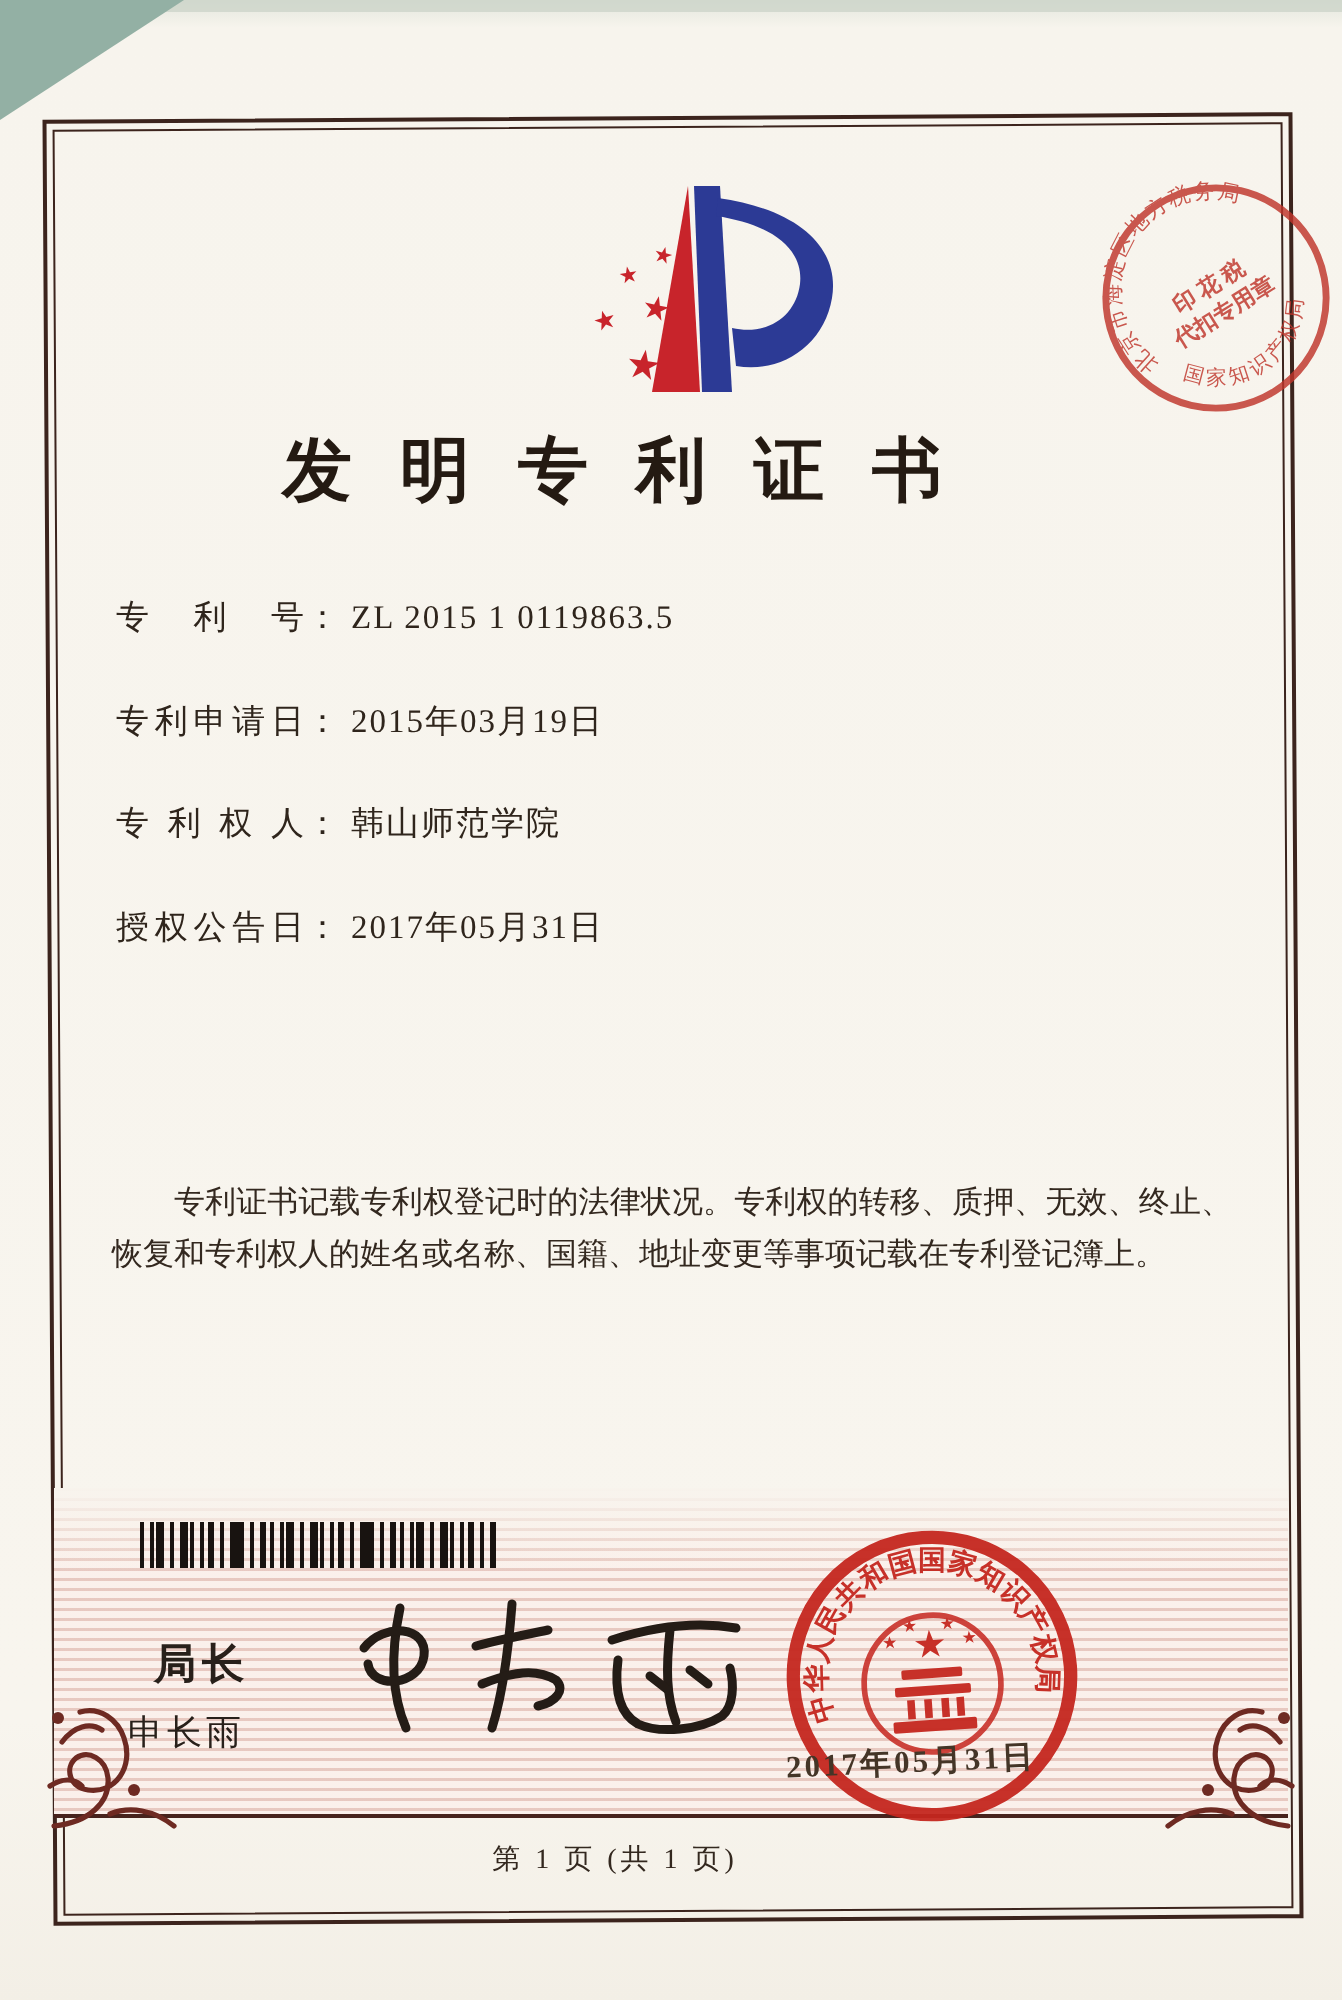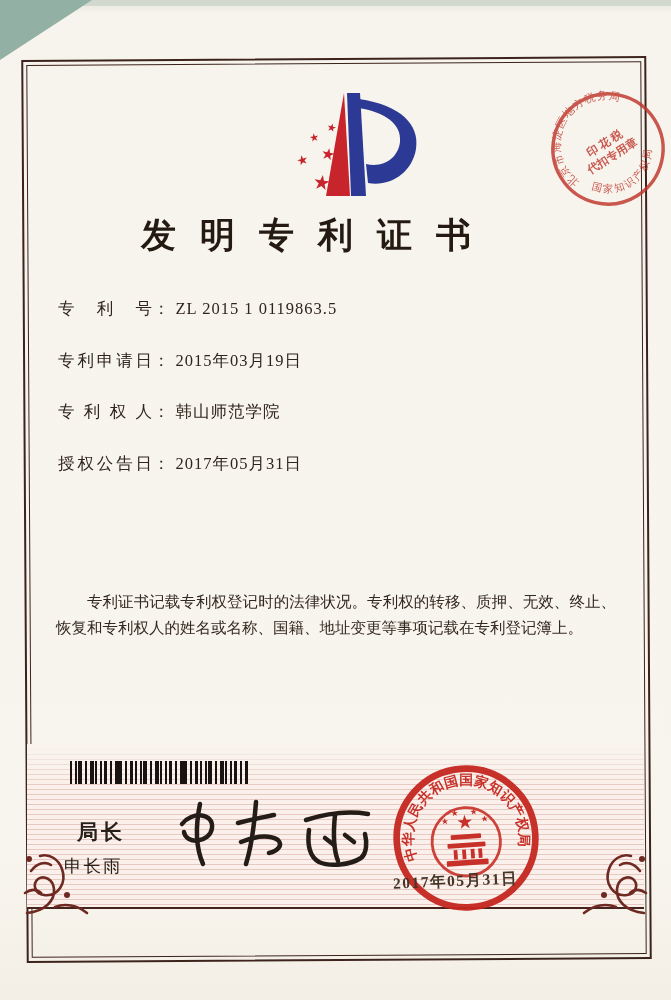--- a/index.html
+++ b/index.html
@@ -194,14 +194,15 @@
       <rect x="66" y="92" width="4" height="10"></rect>
       <rect x="75" y="92" width="4" height="10"></rect>
       <rect x="84" y="92" width="4" height="10"></rect>
       <rect x="92" y="92" width="4" height="10"></rect>
       <rect x="58" y="103" width="44" height="6" rx="1"></rect>
     </g>
   </svg>
 
   <div class="seal-date">2017年05月31日</div>
 
+  <div class="footer">第 1 页 (共 1 页)</div>
 
 </div>
 
 </body></html>

